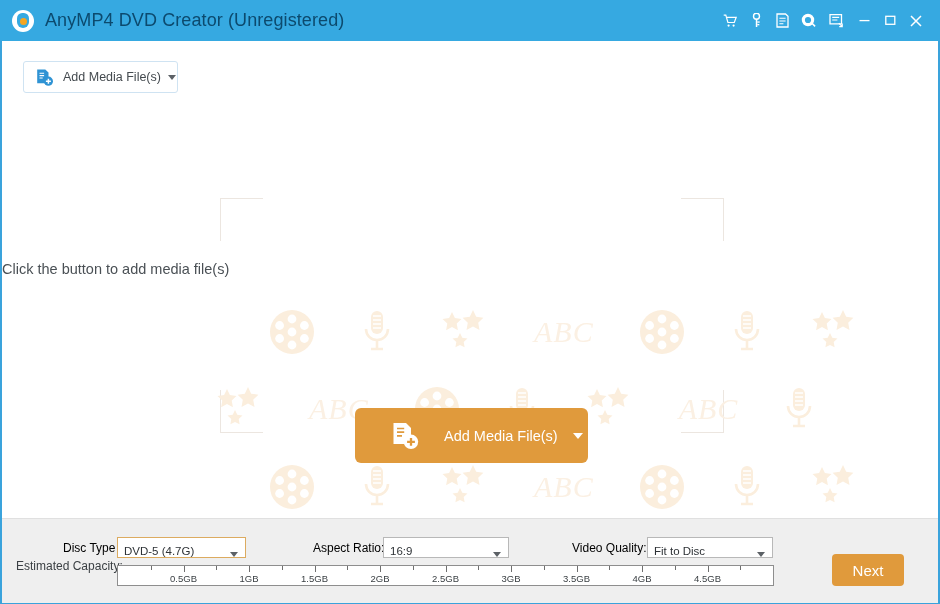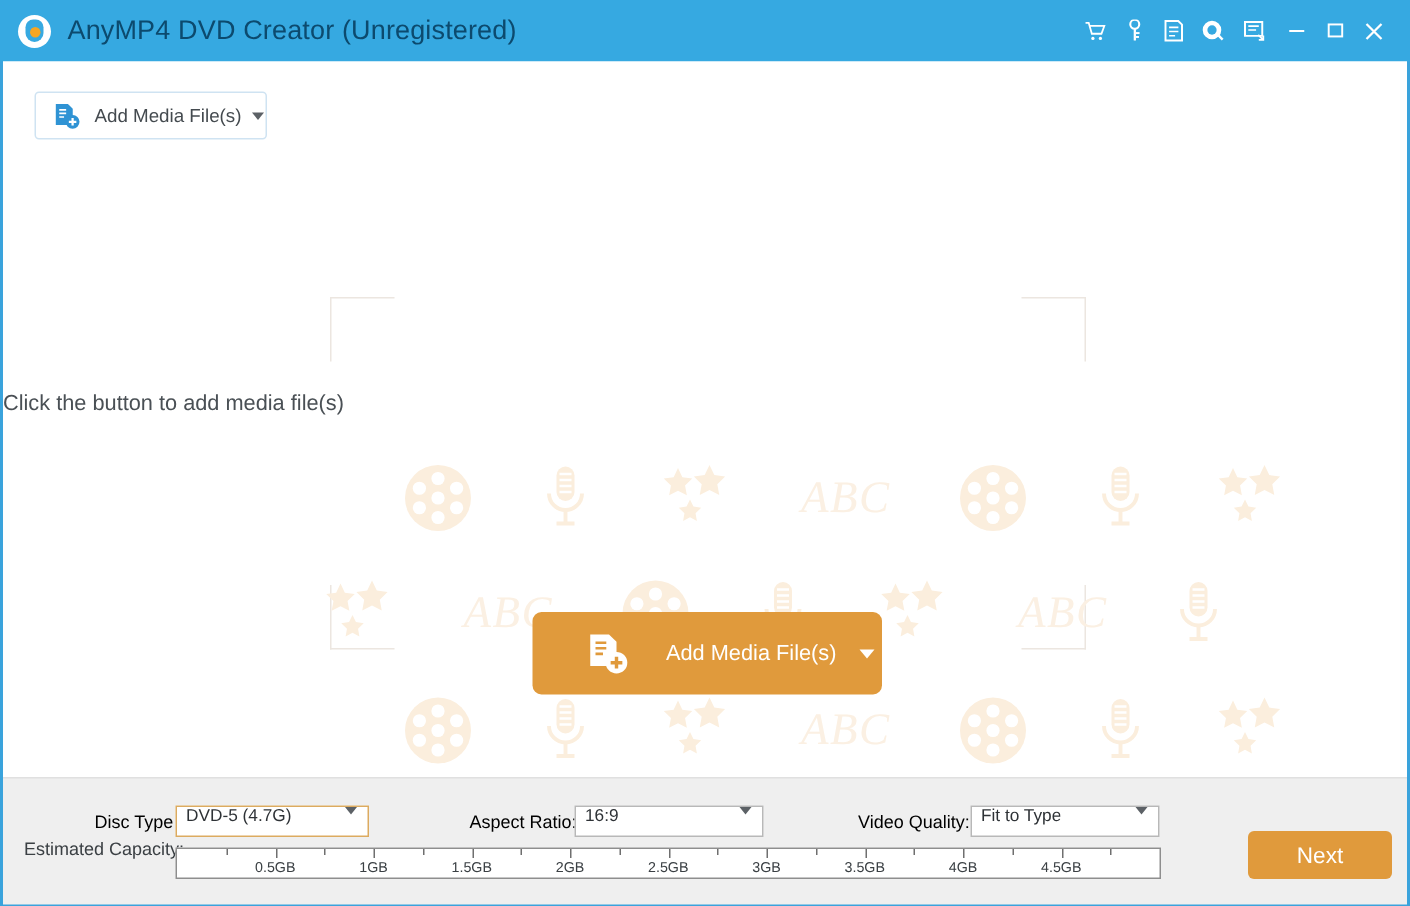--- a/index.html
+++ b/index.html
@@ -130,21 +130,21 @@
     position:absolute;font-size:12px;color:#000000;white-space:nowrap;
     top:22px;
   }
   .lbl-disc{left:61px;}
   .lbl-aspect{left:311px;}
   .lbl-quality{left:570px;}
 
   .sel{
     position:absolute;height:21px;box-sizing:border-box;
     background:#ffffff;border:1px solid #b8b8b8;
-    display:flex;align-items:flex-start;top:18px;cursor:pointer;
+    display:flex;align-items:flex-end;top:18px;cursor:pointer;
   }
   .sel .sv{
     margin-left:6px;font-size:11.5px;color:#2e3236;white-space:nowrap;
     overflow:hidden;
   }
   .sel .ar{
     margin-left:auto;margin-right:7px;width:0;height:0;flex:none;
     border-left:4.5px solid transparent;border-right:4.5px solid transparent;
     border-top:5px solid #5c6166;
   }
@@ -162,21 +162,21 @@
   }
   .ruler .tick{position:absolute;top:0;width:1px;background:#6f6f6f;}
   .ruler .tick.maj{height:6px;}
   .ruler .tick.min{height:3.5px;}
   .ruler .tlab{
     position:absolute;top:7px;font-size:9.5px;color:#3b4044;
     transform:translateX(-50%);white-space:nowrap;
   }
 
   .next-btn{
-    position:absolute;left:830px;top:554px;width:96px;height:32px;
+    position:absolute;left:830px;top:554px;width:72px;height:32px;
     background:#e09a3c;border:0;border-radius:4px;color:#ffffff;
     font-size:15px;font-family:"Liberation Sans", sans-serif;
     cursor:pointer;
   }
 </style>
 </head>
 <body>
 
 <div class="app">
 
@@ -419,21 +419,21 @@
       </div>
 
       <span class="lbl lbl-aspect">Aspect Ratio:</span>
       <div class="sel sel-aspect">
         <span class="sv">16:9</span>
         <span class="ar"></span>
       </div>
 
       <span class="lbl lbl-quality">Video Quality:</span>
       <div class="sel sel-quality">
-        <span class="sv">Fit to Type</span>
+        <span class="sv">Fit to Disc</span>
         <span class="ar"></span>
       </div>
     </div>
 
     <span class="cap-label">Estimated Capacity:</span>
   </div>
 
   <div class="ruler" id="capacity-ruler">
       <span class="tick maj" style="left: 65.5px;"></span>
       <span class="tlab" style="left: 65.5px;">0.5GB</span>

